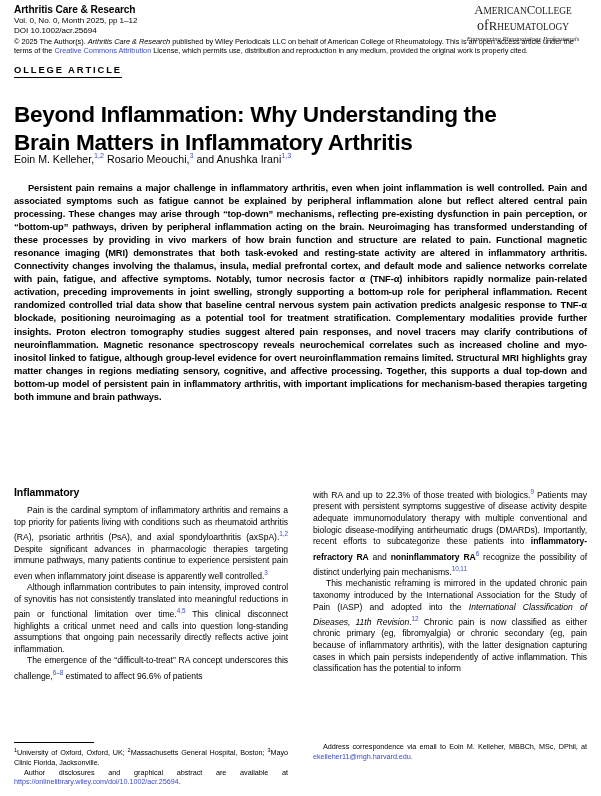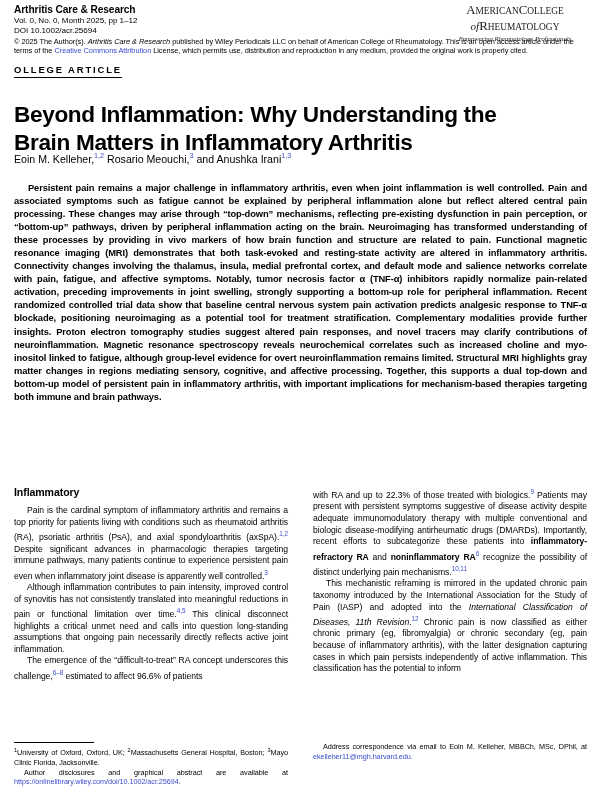--- a/index.html
+++ b/index.html
@@ -46,38 +46,37 @@
     line-height: 9.6px;
     max-width: 560px;
     letter-spacing: -0.05px;
   }
   .copyright-block i { font-style: italic; }
   .link { color: #3b4ccc; }
 
   
   .acr-logo {
     position: absolute;
-    right: 20px;
+    right: 12px;
     top: 3px;
     width: 132px;
     text-align: center;
     font-family: "Liberation Serif", serif;
     color: #1a1a1a;
   }
   .acr-l1, .acr-l2 {
     line-height: 14.5px;
     white-space: nowrap;
   }
   .acr-l1 { font-size: 12.8px; }
   .acr-l2 { font-size: 12.8px; }
   .acr-cap { font-size: 12.8px; }
   .acr-sm { font-size: 9.4px; }
   .acr-of {
-    font-size: 11px;
-    font-style: italic;
+    font-size: 14px;
   }
   .acr-tag {
     font-size: 6.6px;
     font-style: italic;
     letter-spacing: 0.05px;
     margin-top: 1px;
     white-space: nowrap;
   }
 
   

